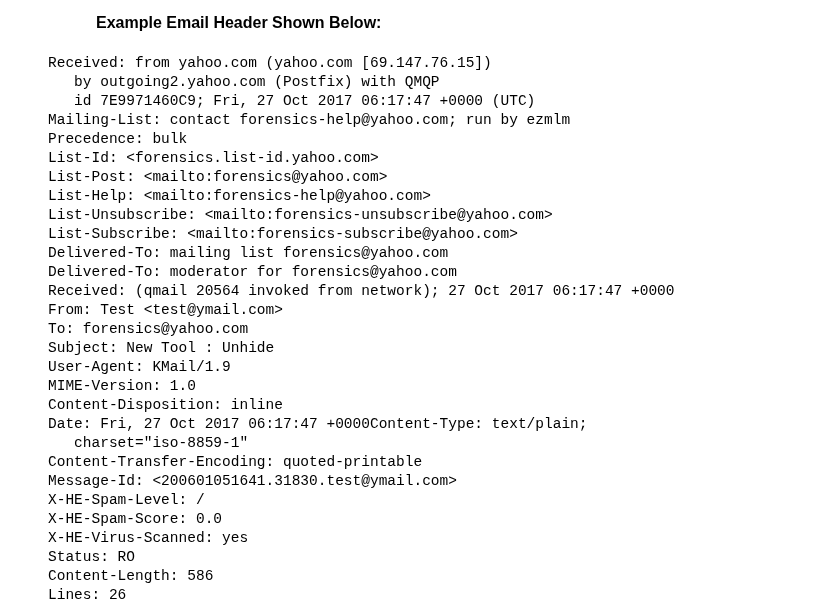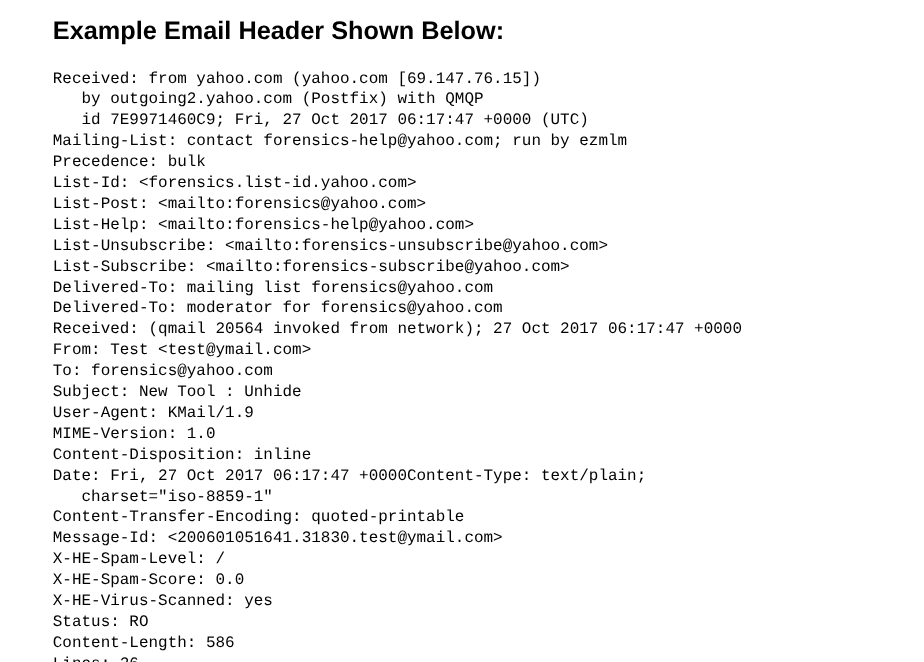--- a/index.html
+++ b/index.html
@@ -7,24 +7,25 @@
       padding: 0;
       box-sizing: border-box;
     }
     body {
       background: #ffffff;
       font-family: Arial, Helvetica, sans-serif;
       padding: 14px 48px;
       width: 840px;
     }
     h2.heading {
-      font-size: 23px;
+      font-size: 16px;
       font-weight: 700;
       color: #000000;
       margin-bottom: 22px;
+      margin-left: 48px;
     }
     pre.header-block {
       font-family: "Courier New", Courier, monospace;
       font-size: 14.5px;
       line-height: 19px;
       color: #000000;
       white-space: pre;
     }
   </style>
 </head>

